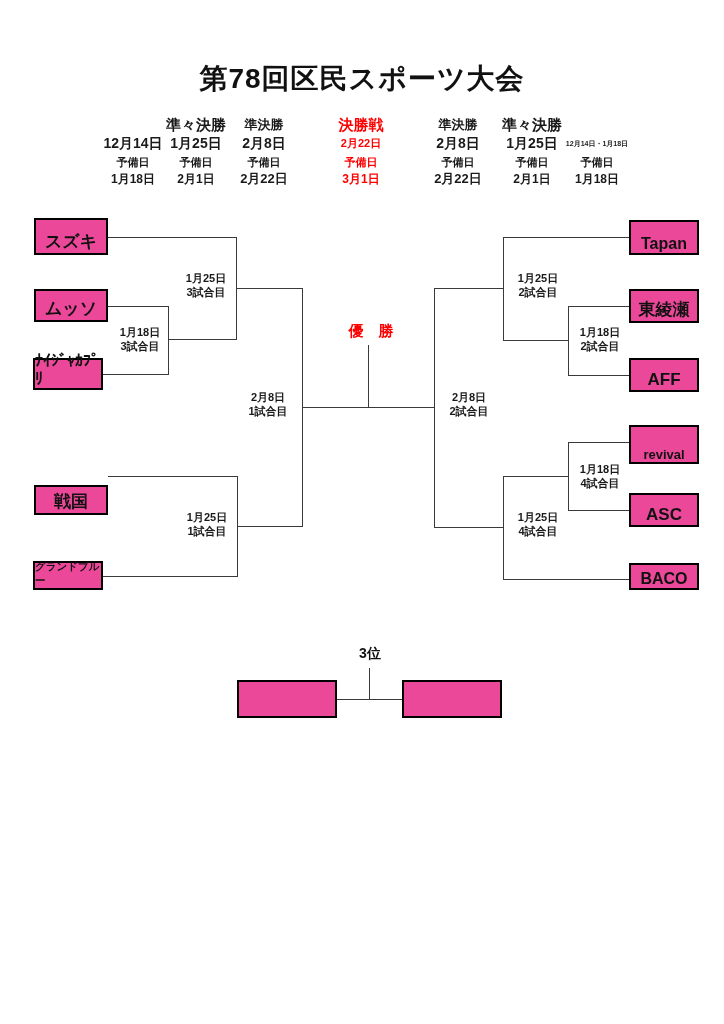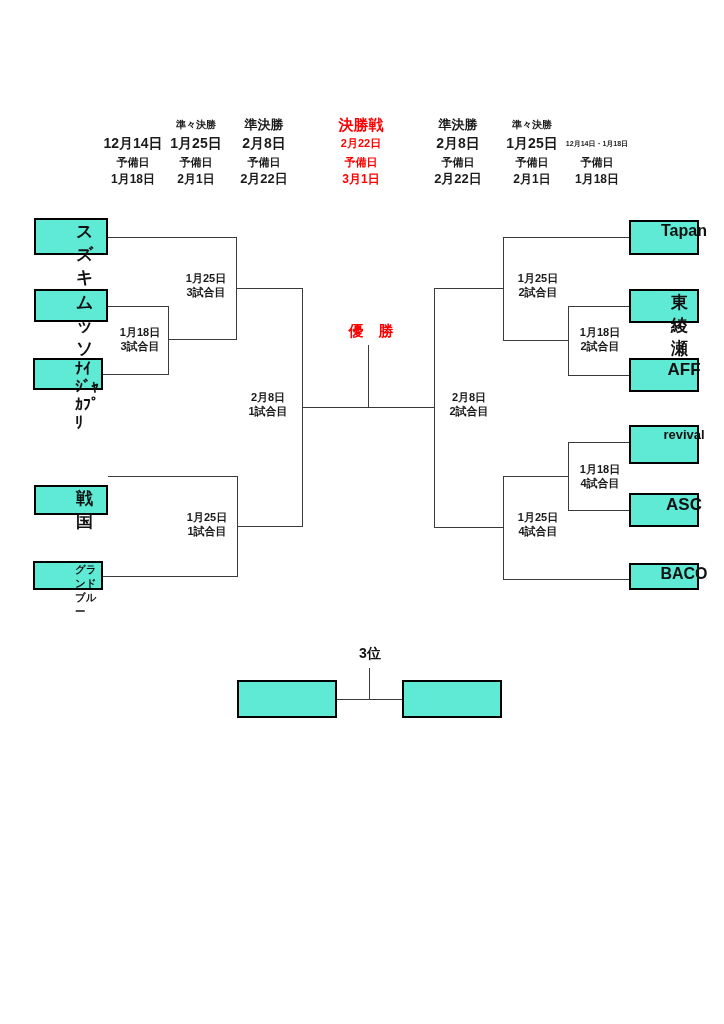--- a/index.html
+++ b/index.html
@@ -9,60 +9,61 @@
 
   .title { position:absolute; left:0; right:0; top:60px; text-align:center;
            font-size:28px; font-weight:bold; letter-spacing:1px; color:#111; }
 
   
   .sched { position:absolute; top:116px; width:80px; text-align:center; font-weight:bold; color:#1a1a1a; }
   .sched .r1 { height:17px; line-height:17px; }
   .sched .r2 { height:21px; line-height:21px; }
   .sched .r3 { height:16px; line-height:16px; }
   .sched .r4 { height:18px; line-height:18px; }
-  .c-sm .r1 { font-size:10px; }
+  .c-sm .r1 { font-size:15px; }
   .c-sm .r2 { font-size:14px; }
   .c-sm .r3 { font-size:11px; }
   .c-sm .r4 { font-size:12px; }
   .c-md .r1 { font-size:13px; }
   .c-md .r2 { font-size:14px; }
   .c-md .r3 { font-size:11px; }
   .c-md .r4 { font-size:13px; }
   .c-final { color:#ff0000; }
   .c-final .r1 { font-size:15px; }
   .c-final .r2, .c-final .r3 { font-size:11px; }
   .c-final .r4 { font-size:12px; }
   .c-last { width:90px; }
   .c-last .r2 { font-size:7px; }
   .c-last .r3 { font-size:11px; }
   .c-last .r4 { font-size:12px; }
 
   
-  .tbox { position:absolute; border:2px solid #000; background:#5eead4;
-          display:flex; align-items:flex-start; justify-content:center;
-          font-weight:bold; font-size:17px; color:#111;padding-left:40px; }
+  .tbox { position:absolute; border:2px solid #000; background:#ec4899;
+          display:flex; align-items:flex-end; justify-content:center;
+          font-weight:bold; font-size:17px; color:#111; }
 
   
   .hl { position:absolute; height:1px; background:#3a3a3a; }
   .vl { position:absolute; width:1px; background:#3a3a3a; }
 
   
   .mlabel { position:absolute; width:46px; text-align:center;
             font-size:11px; line-height:13.5px; font-weight:bold; color:#1a1a1a; }
 
   .champion { position:absolute; left:340px; top:322px; width:62px; text-align:center;
               font-size:15px; font-weight:bold; color:#ff0000; }
   .third { position:absolute; left:350px; top:645px; width:40px; text-align:center;
            font-size:14px; font-weight:bold; color:#111; }
 </style>
 </head>
 <body>
 
 <div class="page">
 
+  <div class="title">第78回区民スポーツ大会</div>
 
   <div class="sched c-sm" style="left:93px">
     <div class="r1"></div>
     <div class="r2">12月14日</div>
     <div class="r3">予備日</div>
     <div class="r4">1月18日</div>
   </div>
   <div class="sched c-sm" style="left:156px">
     <div class="r1">準々決勝</div>
     <div class="r2">1月25日</div>

